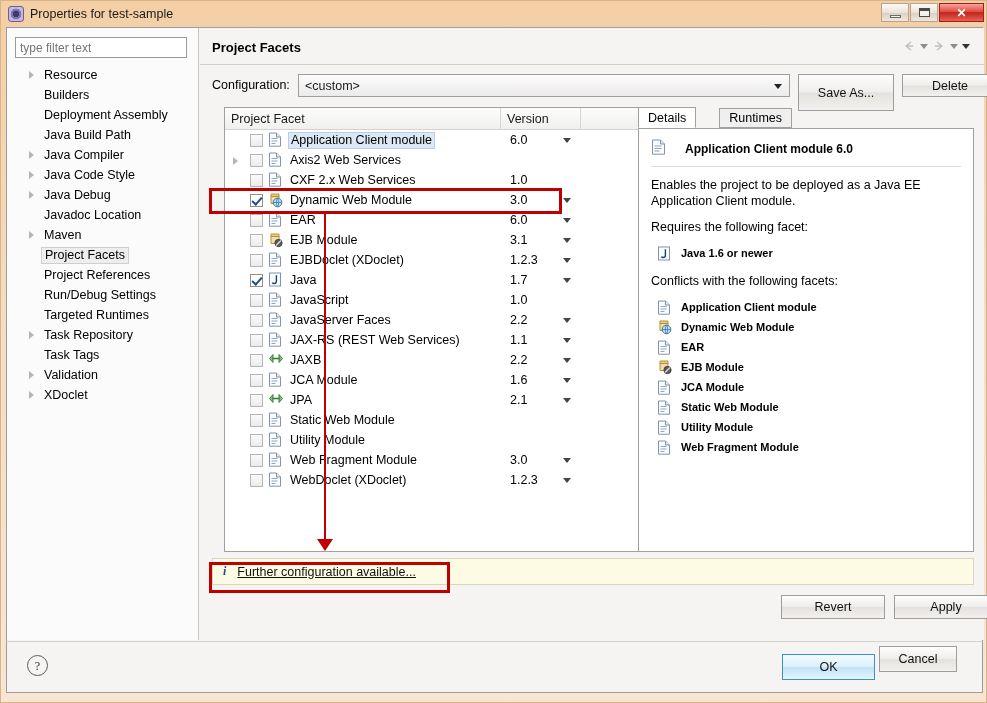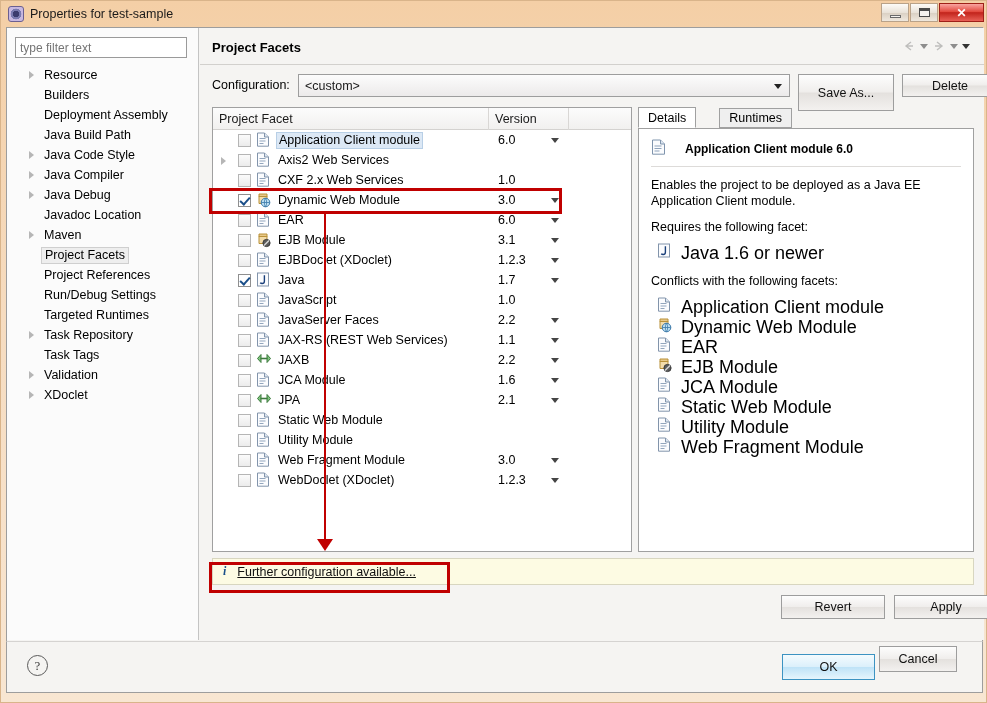--- a/index.html
+++ b/index.html
@@ -162,21 +162,21 @@
     font-family: "Liberation Sans", sans-serif;
     font-size: 12.5px; color: #111;
     display: flex; align-items: center; justify-content: center;
     cursor: default;
   }
   #save-as-btn { position: absolute; left: 586px; top: 0; width: 96px; height: 37px; }
   #delete-btn  { position: absolute; left: 690px; top: 0; width: 96px; height: 23px; }
 
   
   #facet-table {
-    position: absolute; left: 12px; top: 79px;
+    position: absolute; left: 24px; top: 79px;
     width: 420px; height: 445px;
     background: #fff;
     border: 1px solid #a0a0a0;
     overflow: hidden;
   }
   #facet-head {
     display: flex; height: 22px;
     background: linear-gradient(to bottom, #fcfcfc 0%, #f1f0ef 100%);
     border-bottom: 1px solid #d4d2d0;
   }
@@ -255,21 +255,21 @@
     background: #fff;
     border: 1px solid #a0a0a0;
     padding: 10px 12px;
     overflow: hidden;
   }
   #detail-header { display: flex; align-items: center; }
   #detail-header .dh-title { font-size: 12px; font-weight: bold; margin-left: 19px; }
   #detail-rule { margin: 8px 0 0 0; height: 1px; background: #dddbd9; }
   .dp { font-size: 12.5px; margin-top: 10px; line-height: 16px; }
   .dlist { margin-top: 8px; }
-  .dlist-item { display: flex; height: 20px; font-size: 18px; }
+  .dlist-item { display: flex; align-items: center; height: 20px; font-size: 11px; font-weight: bold; }
   .dlist-item .dlabel { margin-left: 8px; }
   .dlist.indent { margin-left: 6px; }
 
   
   #info-bar {
     position: absolute; left: 12px; top: 530px; width: 762px; height: 27px;
     background: #fdfbe3;
     border: 1px solid #d8d6c0;
     display: flex; align-items: center;
   }
@@ -369,25 +369,25 @@
             <span class="tlabel">Builders</span>
           </div>
           <div class="tree-item">
             <span class="tlabel">Deployment Assembly</span>
           </div>
           <div class="tree-item">
             <span class="tlabel">Java Build Path</span>
           </div>
           <div class="tree-item">
             <span class="twisty"></span>
+            <span class="tlabel">Java Compiler</span>
+          </div>
+          <div class="tree-item">
+            <span class="twisty"></span>
             <span class="tlabel">Java Code Style</span>
-          </div>
-          <div class="tree-item">
-            <span class="twisty"></span>
-            <span class="tlabel">Java Compiler</span>
           </div>
           <div class="tree-item">
             <span class="twisty"></span>
             <span class="tlabel">Java Debug</span>
           </div>
           <div class="tree-item">
             <span class="tlabel">Javadoc Location</span>
           </div>
           <div class="tree-item">
             <span class="twisty"></span>

